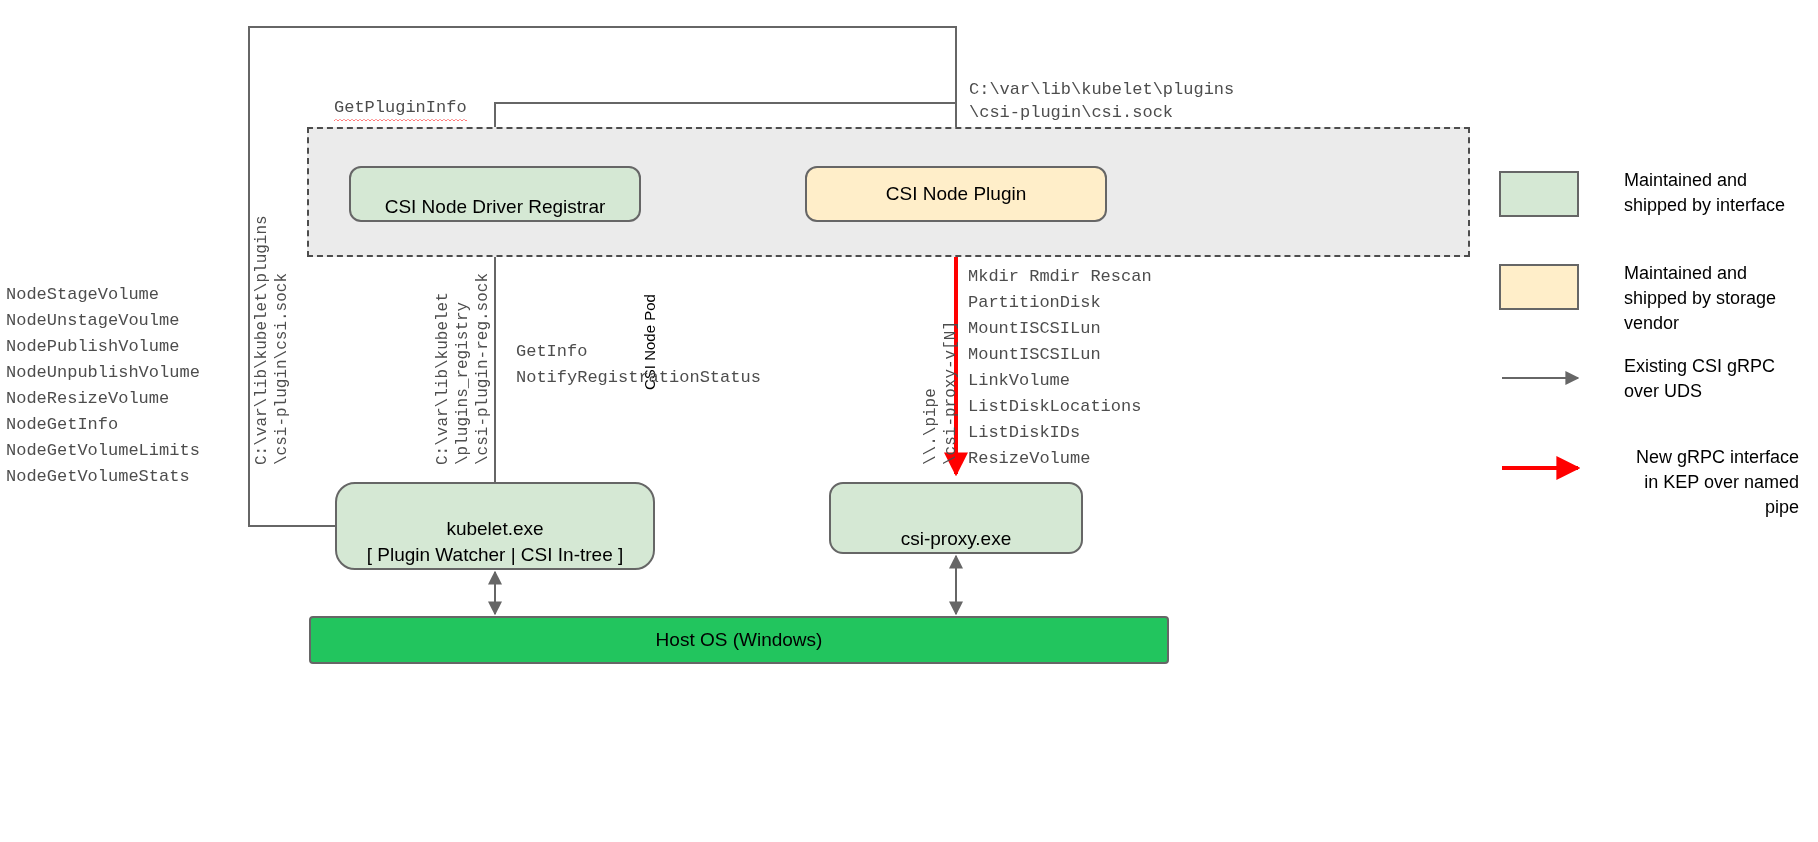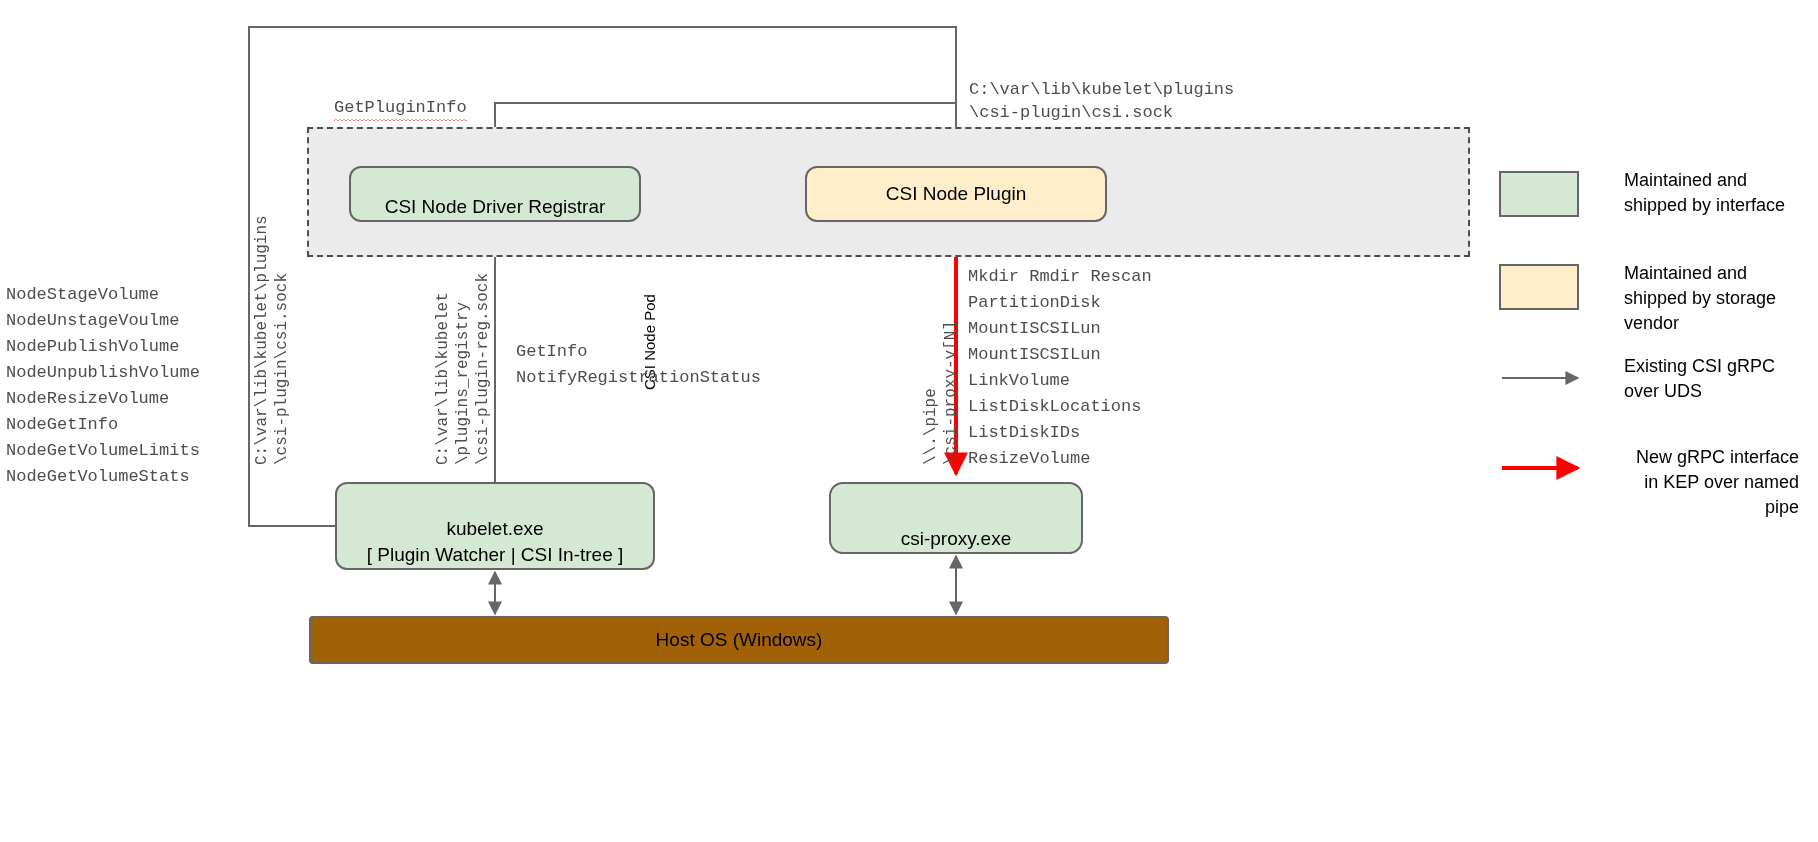--- a/index.html
+++ b/index.html
@@ -70,25 +70,25 @@
     flex-direction: column;
     align-items: center;
     justify-content: center;
     font-size: 19px;
     color: #000000;
     text-align: center;
     line-height: 26px;
   }
   .green { background: #d5e8d4; justify-content: flex-end; }
   .yellow { background: #ffeec9; }
-  .blue { background: #a16207; }
+  .blue { background: #22c55e; }
 
   #box-registrar { left: 349px; top: 166px; width: 292px; height: 56px; }
   #box-node-plugin { left: 805px; top: 166px; width: 302px; height: 56px; }
-  #box-kubelet { left: 335px; top: 482px; width: 320px; height: 88px; border-radius: 12px; }
+  #box-kubelet { left: 335px; top: 482px; width: 320px; height: 88px; border-radius: 20px; }
   #box-csi-proxy { left: 829px; top: 482px; width: 254px; height: 72px; border-radius: 14px; }
   #box-host-os {
     left: 309px; top: 616px; width: 860px; height: 48px;
     border-radius: 4px; font-size: 19px;
   }
 
   
   #node-ops-list {
     position: absolute;
     left: 6px;

